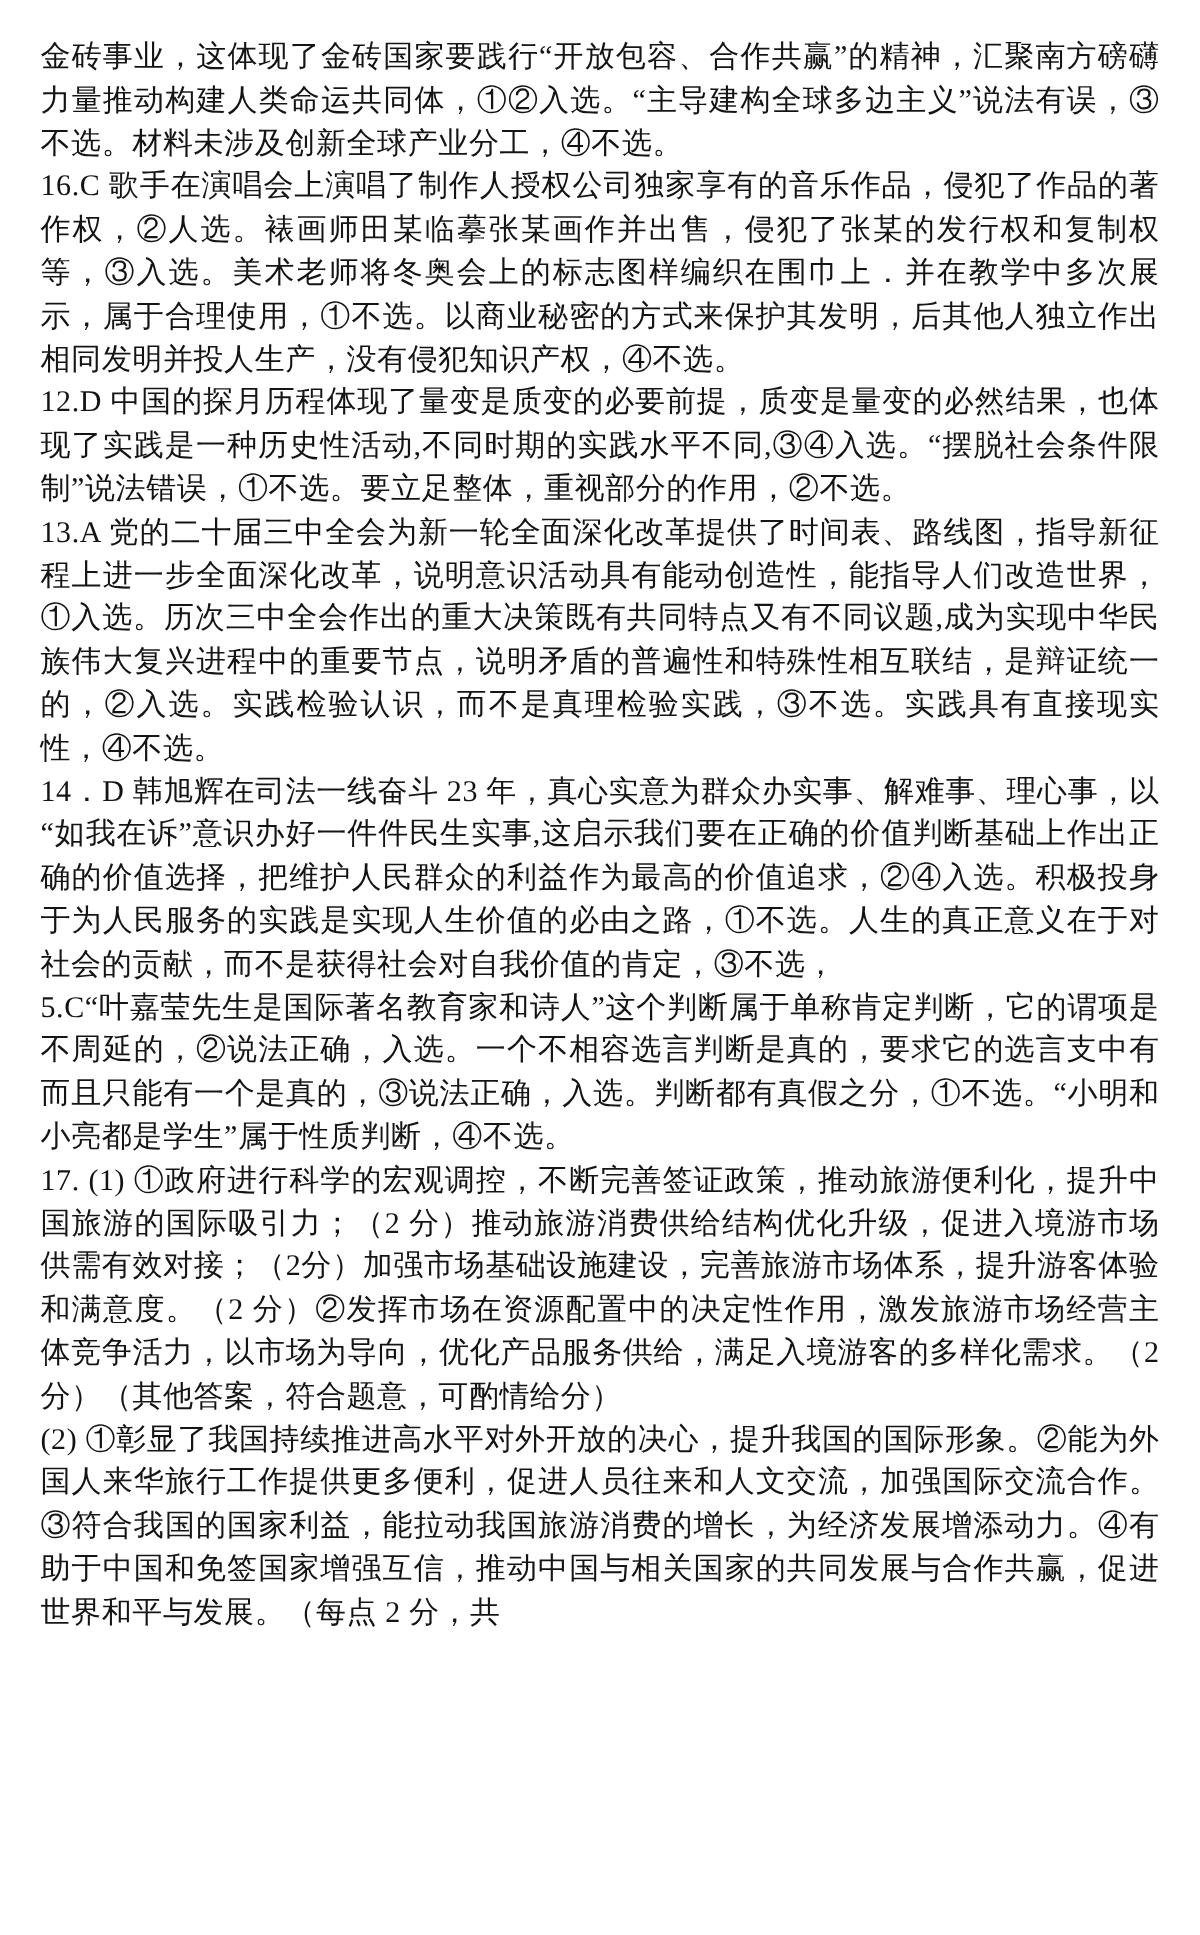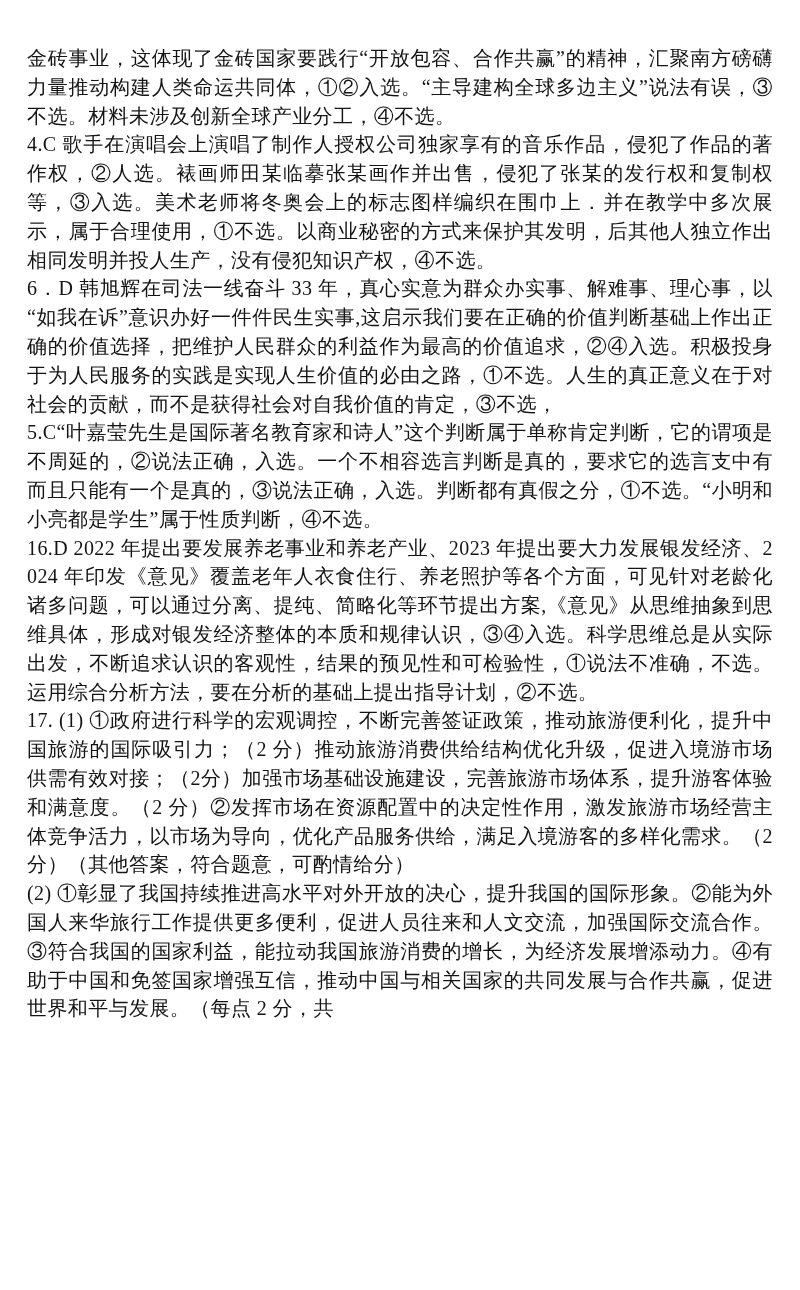--- a/index.html
+++ b/index.html
@@ -7,21 +7,21 @@
     padding: 0;
     background: #ffffff;
   }
   .page {
     position: relative;
     box-sizing: border-box;
     width: 800px;
     height: 1290px;
     margin: 0 auto;
     background: #ffffff;
-    padding: 44px 27px 0 27px;
+    padding: 24px 27px 0 27px;
     overflow: hidden;
   }
   .doc-text {
     font-family: "Liberation Serif", "DejaVu Serif", serif;
     font-size: 20px;
     line-height: 28.8px;
     color: #141414;
     -webkit-font-smoothing: antialiased;
   }
   .doc-text p {
@@ -32,20 +32,21 @@
     letter-spacing: 0.4px;
     word-break: break-all;
   }
 </style>
 </head>
 <body>
 
 <div class="page">
   <div class="doc-text">
     <p>金砖事业，这体现了金砖国家要践行“开放包容、合作共赢”的精神，汇聚南方磅礴力量推动构建人类命运共同体，①②入选。“主导建构全球多边主义”说法有误，③不选。材料未涉及创新全球产业分工，④不选。</p>
-    <p>4.C 歌手在演唱会上演唱了制作人授权公司独家享有的音乐作品，侵犯了作品的著作权，②人选。裱画师田某临摹张某画作并出售，侵犯了张某的发行权和复制权等，③入选。美术老师将冬奥会上的标志图样编织在围巾上．并在教学中多次展示，属于合理使用，①不选。以商业秘密的方式来保护其发明，后其他人独立作出相同发明并投人生产，没有侵犯知识产权，④不选。</p>
-    <p>6．D 韩旭辉在司法一线奋斗 33 年，真心实意为群众办实事、解难事、理心事，以“如我在诉”意识办好一件件民生实事,这启示我们要在正确的价值判断基础上作出正确的价值选择，把维护人民群众的利益作为最高的价值追求，②④入选。积极投身于为人民服务的实践是实现人生价值的必由之路，①不选。人生的真正意义在于对社会的贡献，而不是获得社会对自我价值的肯定，③不选，</p>
+    <p>16.C 歌手在演唱会上演唱了制作人授权公司独家享有的音乐作品，侵犯了作品的著作权，②人选。裱画师田某临摹张某画作并出售，侵犯了张某的发行权和复制权等，③入选。美术老师将冬奥会上的标志图样编织在围巾上．并在教学中多次展示，属于合理使用，①不选。以商业秘密的方式来保护其发明，后其他人独立作出相同发明并投人生产，没有侵犯知识产权，④不选。</p>
+    <p>12.D 中国的探月历程体现了量变是质变的必要前提，质变是量变的必然结果，也体现了实践是一种历史性活动,不同时期的实践水平不同,③④入选。“摆脱社会条件限制”说法错误，①不选。要立足整体，重视部分的作用，②不选。</p>
+    <p>13.A 党的二十届三中全会为新一轮全面深化改革提供了时间表、路线图，指导新征程上进一步全面深化改革，说明意识活动具有能动创造性，能指导人们改造世界，①入选。历次三中全会作出的重大决策既有共同特点又有不同议题,成为实现中华民族伟大复兴进程中的重要节点，说明矛盾的普遍性和特殊性相互联结，是辩证统一的，②入选。实践检验认识，而不是真理检验实践，③不选。实践具有直接现实性，④不选。</p>
+    <p>14．D 韩旭辉在司法一线奋斗 23 年，真心实意为群众办实事、解难事、理心事，以“如我在诉”意识办好一件件民生实事,这启示我们要在正确的价值判断基础上作出正确的价值选择，把维护人民群众的利益作为最高的价值追求，②④入选。积极投身于为人民服务的实践是实现人生价值的必由之路，①不选。人生的真正意义在于对社会的贡献，而不是获得社会对自我价值的肯定，③不选，</p>
     <p>5.C“叶嘉莹先生是国际著名教育家和诗人”这个判断属于单称肯定判断，它的谓项是不周延的，②说法正确，入选。一个不相容选言判断是真的，要求它的选言支中有而且只能有一个是真的，③说法正确，入选。判断都有真假之分，①不选。“小明和小亮都是学生”属于性质判断，④不选。</p>
-    <p>16.D 2022 年提出要发展养老事业和养老产业、2023 年提出要大力发展银发经济、2024 年印发《意见》覆盖老年人衣食住行、养老照护等各个方面，可见针对老龄化诸多问题，可以通过分离、提纯、简略化等环节提出方案,《意见》从思维抽象到思维具体，形成对银发经济整体的本质和规律认识，③④入选。科学思维总是从实际出发，不断追求认识的客观性，结果的预见性和可检验性，①说法不准确，不选。运用综合分析方法，要在分析的基础上提出指导计划，②不选。</p>
     <p>17. (1)  ①政府进行科学的宏观调控，不断完善签证政策，推动旅游便利化，提升中国旅游的国际吸引力；（2 分）推动旅游消费供给结构优化升级，促进入境游市场供需有效对接；（2分）加强市场基础设施建设，完善旅游市场体系，提升游客体验和满意度。（2 分）②发挥市场在资源配置中的决定性作用，激发旅游市场经营主体竞争活力，以市场为导向，优化产品服务供给，满足入境游客的多样化需求。（2 分）（其他答案，符合题意，可酌情给分）</p>
     <p>(2)  ①彰显了我国持续推进高水平对外开放的决心，提升我国的国际形象。②能为外国人来华旅行工作提供更多便利，促进人员往来和人文交流，加强国际交流合作。③符合我国的国家利益，能拉动我国旅游消费的增长，为经济发展增添动力。④有助于中国和免签国家增强互信，推动中国与相关国家的共同发展与合作共赢，促进世界和平与发展。（每点 2 分，共</p>
   </div>
 </div>
 
 </body></html>

